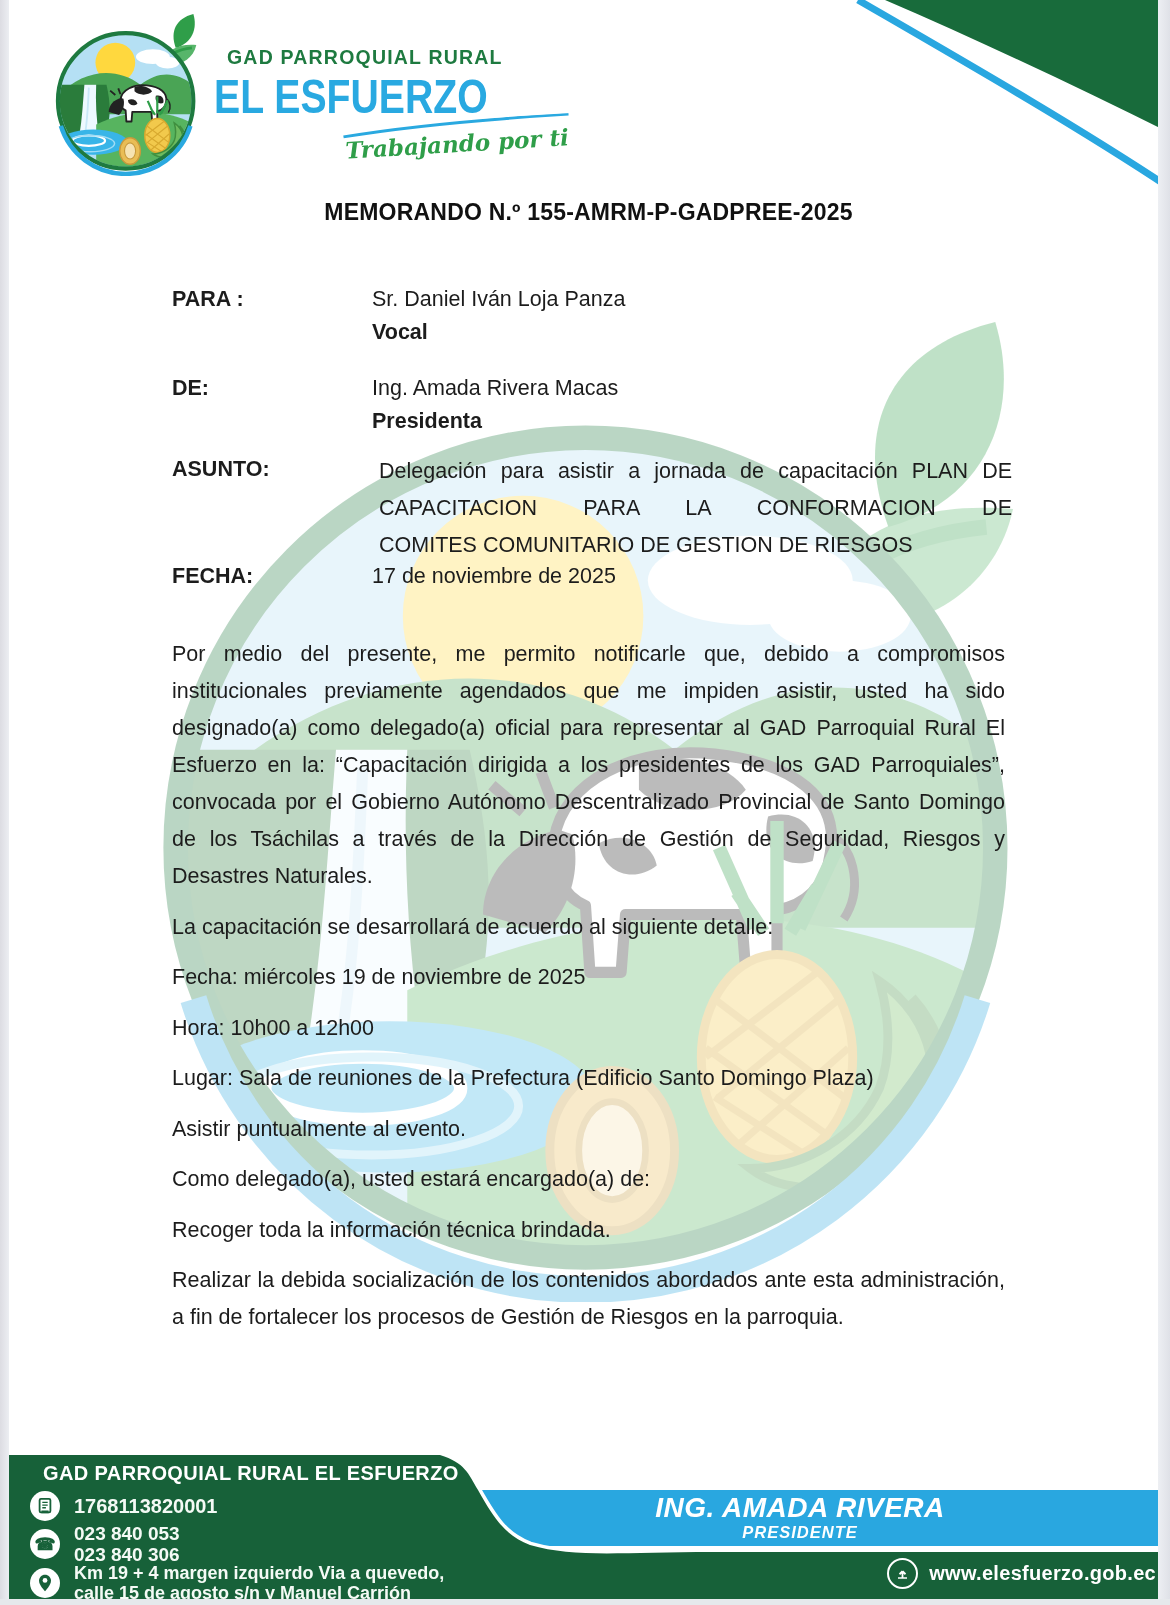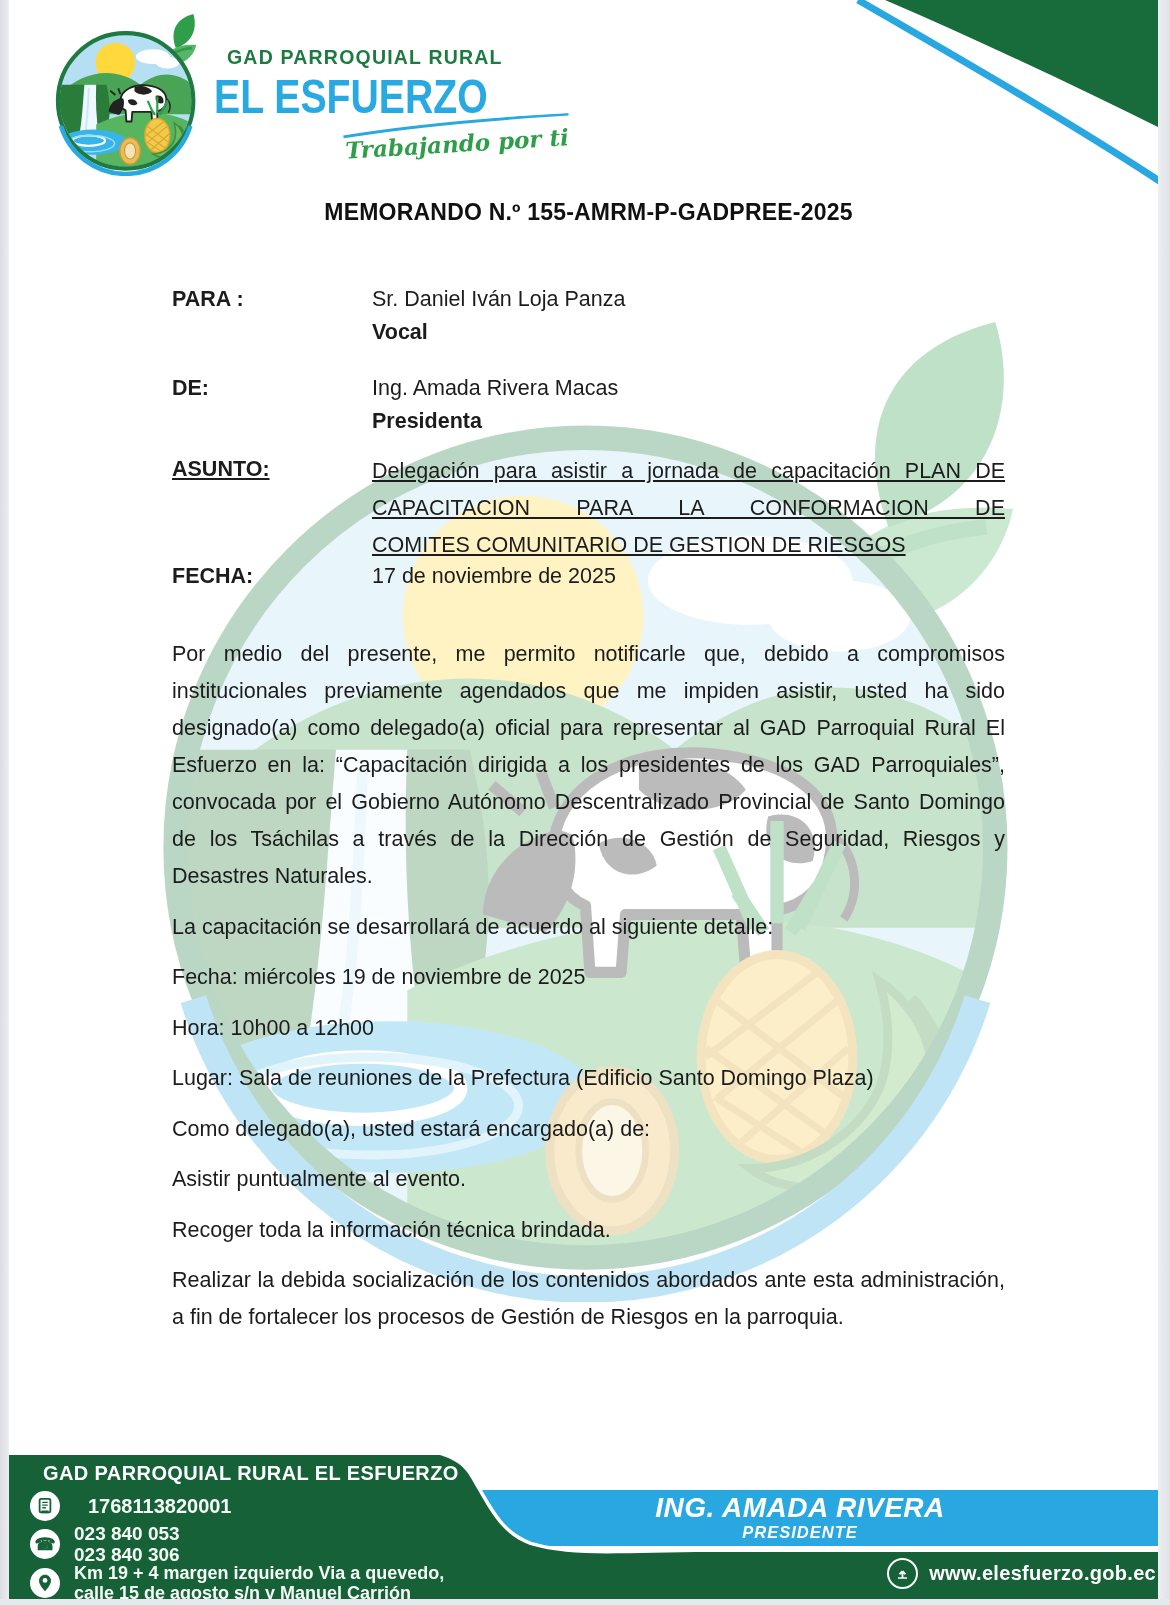--- a/index.html
+++ b/index.html
@@ -35,33 +35,33 @@
 
   
   .memo{position:absolute;left:0;top:0;width:956px;height:1605px;z-index:10;}
   .memo-title{position:absolute;left:172px;top:199px;width:833px;text-align:center;font-size:23px;font-weight:bold;color:#111;letter-spacing:0.2px;}
   .field{position:absolute;left:172px;width:833px;display:flex;font-size:21.5px;line-height:33px;}
   .field .flabel{width:200px;font-weight:bold;flex:none;}
   .field .fvalue{width:633px;flex:none;}
   .frole{font-weight:bold;}
   .f-para{top:283px;}
   .f-de{top:372px;}
-  .f-asunto{top:453px;text-decoration:underline;}
-  .f-asunto .fvalue{line-height:37px;}
+  .f-asunto{top:453px;}
+  .f-asunto .fvalue{line-height:37px;margin-left:7px;}
   .just-line{text-align:justify;text-align-last:justify;}
   .f-fecha{top:560px;}
   .paragraphs{position:absolute;left:172px;top:636px;width:833px;}
   .paragraphs p{margin:0 0 13.5px 0;font-size:21.5px;line-height:37px;text-align:justify;color:#1c1c1c;}
 
   
   .footer{position:absolute;left:0;top:1455px;width:1170px;height:150px;z-index:20;}
   .footer-svg{position:absolute;left:0;top:0;}
   .f-org{position:absolute;left:43px;top:7px;font-size:20px;font-weight:bold;color:#ffffff;letter-spacing:0.4px;white-space:nowrap;}
   .f-row{position:absolute;left:30px;display:flex;align-items:center;color:#f4faf5;font-weight:bold;}
-  .f-row-ruc{top:36px;gap:14px;}
+  .f-row-ruc{top:36px;}
   .f-row-phone{top:68px;}
   .f-row-addr{top:108px;}
   .cicon{width:30px;height:30px;border-radius:50%;background:#ffffff;display:flex;align-items:center;justify-content:center;flex:none;margin-right:14px;}
   .f-text-1{font-size:20px;}
   .f-text-2{font-size:19px;line-height:21px;}
   .f-text-3{font-size:18px;line-height:20px;}
   .signature{position:absolute;left:480px;top:38px;width:640px;text-align:center;color:#ffffff;font-style:italic;}
   .sig-name{font-size:28px;font-weight:bold;letter-spacing:0.5px;line-height:30px;}
   .sig-title{font-size:16.5px;font-weight:bold;letter-spacing:1px;line-height:18px;}
   .website{position:absolute;right:14px;top:103px;display:flex;align-items:center;color:#ffffff;}
@@ -180,22 +180,22 @@
       <div class="flabel">FECHA:</div>
       <div class="fvalue">17 de noviembre de 2025</div>
     </div>
 
     <div class="paragraphs">
       <p>Por medio del presente, me permito notificarle que, debido a compromisos institucionales previamente agendados que me impiden asistir, usted ha sido designado(a) como delegado(a) oficial para representar al GAD Parroquial Rural El Esfuerzo en la: “Capacitación dirigida a los presidentes de los GAD Parroquiales”, convocada por el Gobierno Autónomo Descentralizado Provincial de Santo Domingo de los Tsáchilas a través de la Dirección de Gestión de Seguridad, Riesgos y Desastres Naturales.</p>
       <p>La capacitación se desarrollará de acuerdo al siguiente detalle:</p>
       <p>Fecha: miércoles 19 de noviembre de 2025</p>
       <p>Hora: 10h00 a 12h00</p>
       <p>Lugar: Sala de reuniones de la Prefectura (Edificio Santo Domingo Plaza)</p>
+      <p>Asistir puntualmente al evento.</p>
       <p>Como delegado(a), usted estará encargado(a) de:</p>
-      <p>Asistir puntualmente al evento.</p>
       <p>Recoger toda la información técnica brindada.</p>
       <p>Realizar la debida socialización de los contenidos abordados ante esta administración, a fin de fortalecer los procesos de Gestión de Riesgos en la parroquia.</p>
     </div>
   </div>
 
   <div class="footer">
     <svg class="footer-svg" width="1170" height="150" viewBox="0 0 1170 150">
       <rect x="440" y="35" width="730" height="56" fill="#29a7e0"></rect>
       <rect x="440" y="91" width="730" height="7" fill="#ffffff"></rect>
       <path d="M440,0 C465,8 468,18 478,35 C495,65 505,80 530,90 C575,103 620,97 713,97 L1170,97" stroke="#ffffff" stroke-width="7" fill="none"></path>

